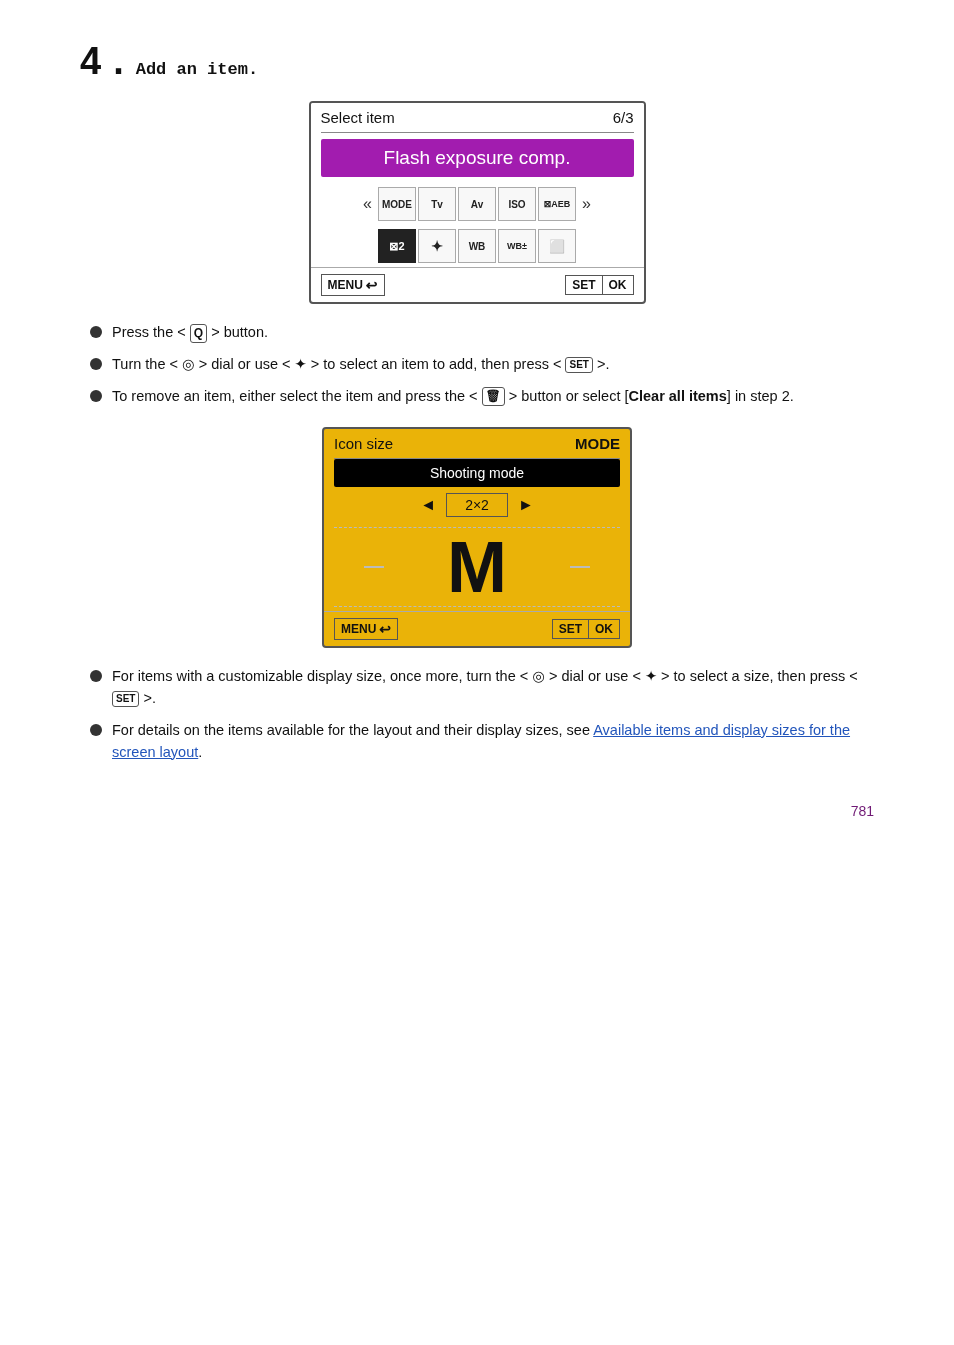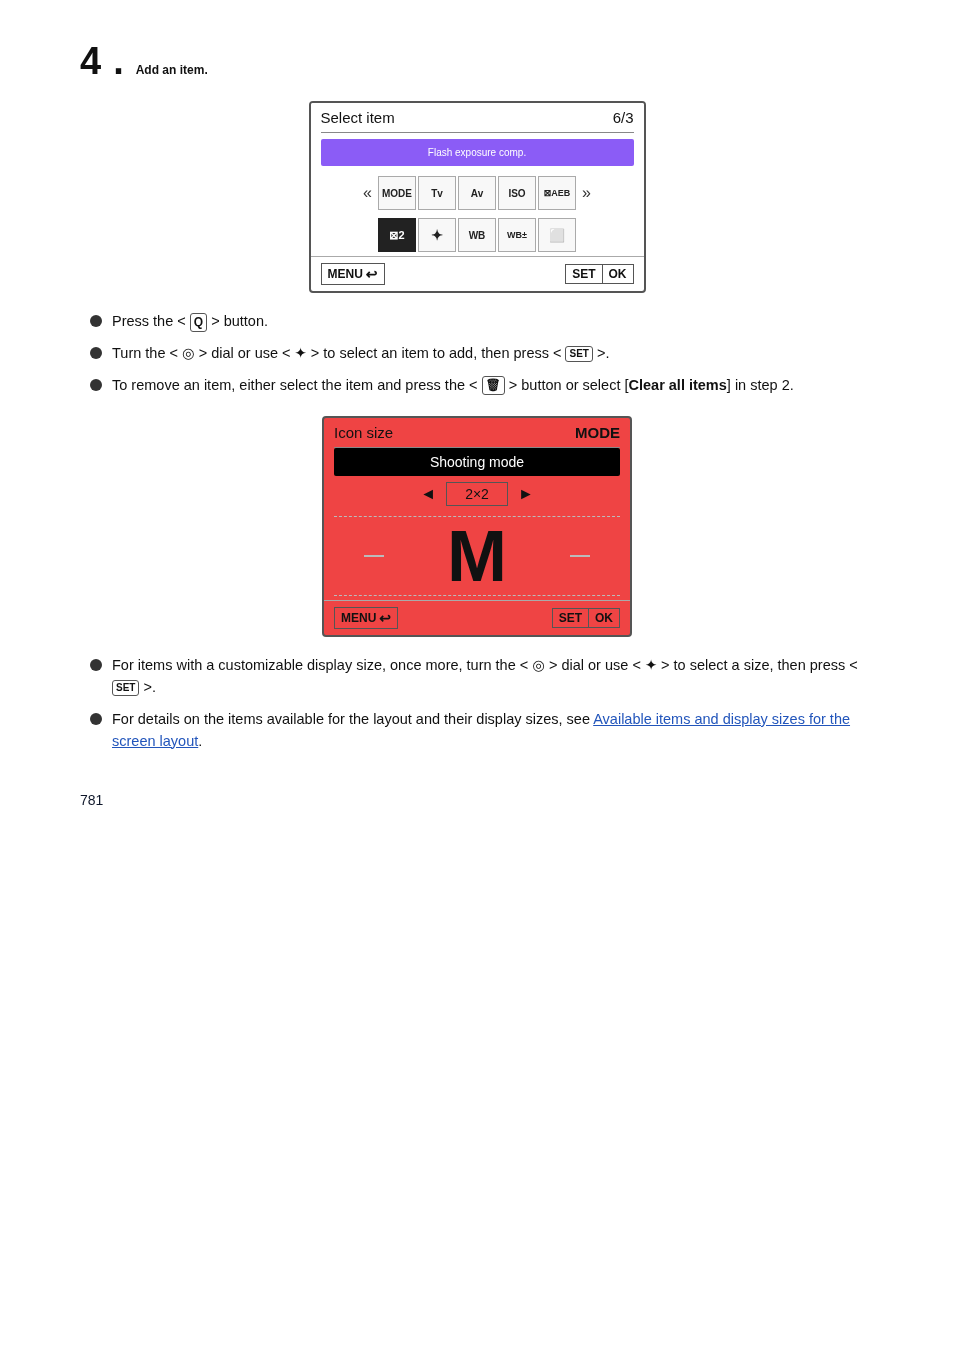--- a/index.html
+++ b/index.html
@@ -24,22 +24,23 @@
       font-weight: bold;
       margin-right: 12px;
       line-height: 1;
     }
     .step-dot {
       font-size: 38px;
       font-weight: bold;
       margin-right: 12px;
     }
     .step-title {
-      font-size: 12px;
-      font-weight: bold;
+      font-size: 17px;
+      font-weight: bold;
+      font-family: Liberation Mono, monospace;
     }
 
     
     .camera-ui {
       border: 2px solid #555;
       border-radius: 4px;
       background: #fff;
       width: 337px;
       margin: 0 auto 18px auto;
       overflow: hidden;
@@ -58,22 +59,22 @@
     .camera-ui-header-page {
       font-size: 15px;
     }
     .camera-ui-divider {
       border-top: 1px solid #888;
       margin: 0 10px;
     }
     .camera-ui-flash-label {
       text-align: center;
       padding: 8px 0;
-      font-size: 10px;
-      background: #8b5cf6;
+      font-size: 19px;
+      background: #a21caf;
       color: #fff;
       margin: 6px 10px;
       border-radius: 2px;
     }
 
     
     .camera-icon-row {
       display: flex;
       align-items: center;
       justify-content: center;
@@ -168,21 +169,21 @@
       font-size: 12px;
       font-weight: bold;
       line-height: 1.4;
       vertical-align: middle;
     }
 
     
     .icon-size-ui {
       border: 2px solid #555;
       border-radius: 4px;
-      background: #ef4444;
+      background: #eab308;
       width: 310px;
       margin: 0 auto 18px auto;
       overflow: hidden;
     }
     .icon-size-header {
       display: flex;
       justify-content: space-between;
       align-items: center;
       padding: 6px 10px;
     }
@@ -252,24 +253,24 @@
     }
 
     
     a {
       color: #2255bb;
       text-decoration: underline;
     }
 
     
     .page-number {
-      text-align: left;
+      text-align: right;
       margin-top: 40px;
       font-size: 14px;
-      color: #0f172a;
+      color: #701a75;
     }
 
     .bold { font-weight: bold; }
 
     .back-arrow-icon {
       font-size: 14px;
     }
   </style>
 </head>
 <body>

